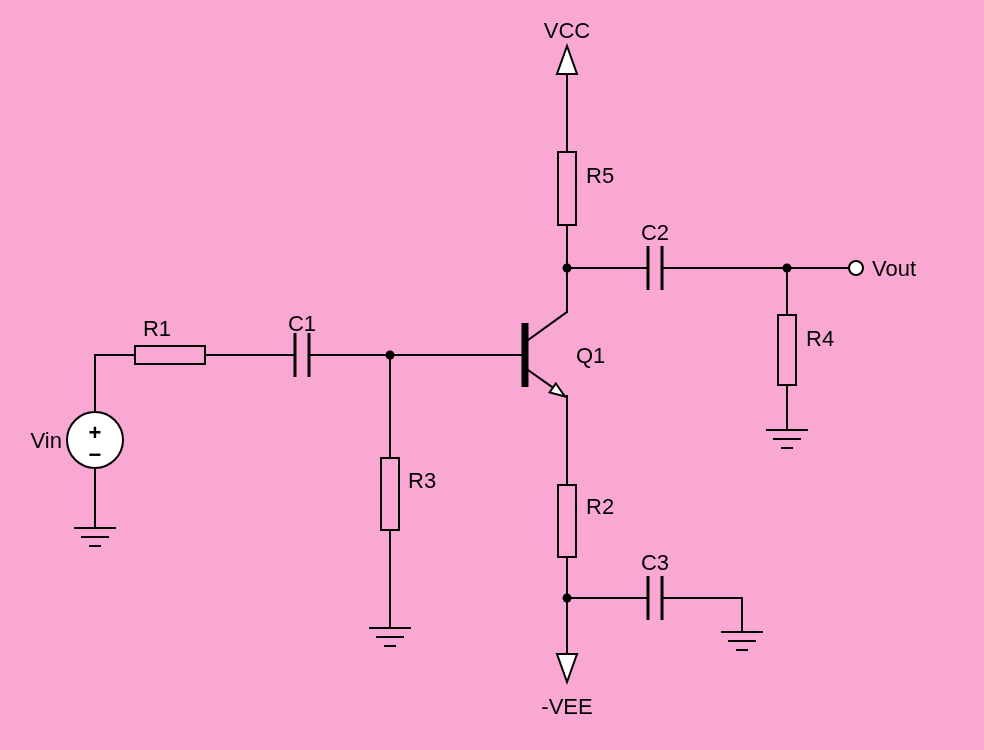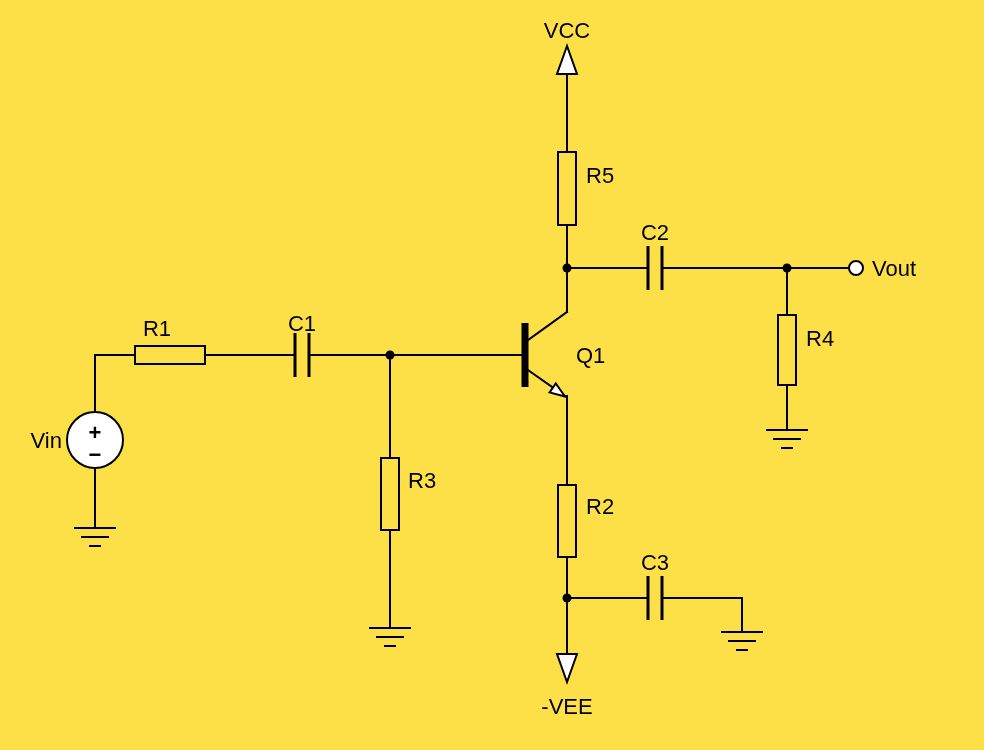--- a/index.html
+++ b/index.html
@@ -1,17 +1,17 @@
 <!DOCTYPE html>
 <html><head>
 <meta charset="utf-8">
 <style>
   html, body { margin: 0; padding: 0; background: #ffffff; }
   .stage {
-    width: 984px; height: 750px; background: #fde047;
+    width: 984px; height: 750px; background: #f9a8d4;
     position: relative; overflow: hidden;
     font-family: "Liberation Sans", sans-serif;
   }
   svg { display: block; }
   .wire   { stroke: #000; stroke-width: 2; fill: none; stroke-linecap: square; }
   .body   { stroke: #000; stroke-width: 2; fill: #ffffff; }
   .nofill { stroke: #000; stroke-width: 2; fill: none; }
   .plate  { stroke: #000; stroke-width: 3; fill: none; }
   .dot    { fill: #000; stroke: none; }
   .basebar{ stroke: #000; stroke-width: 7; fill: none; }

